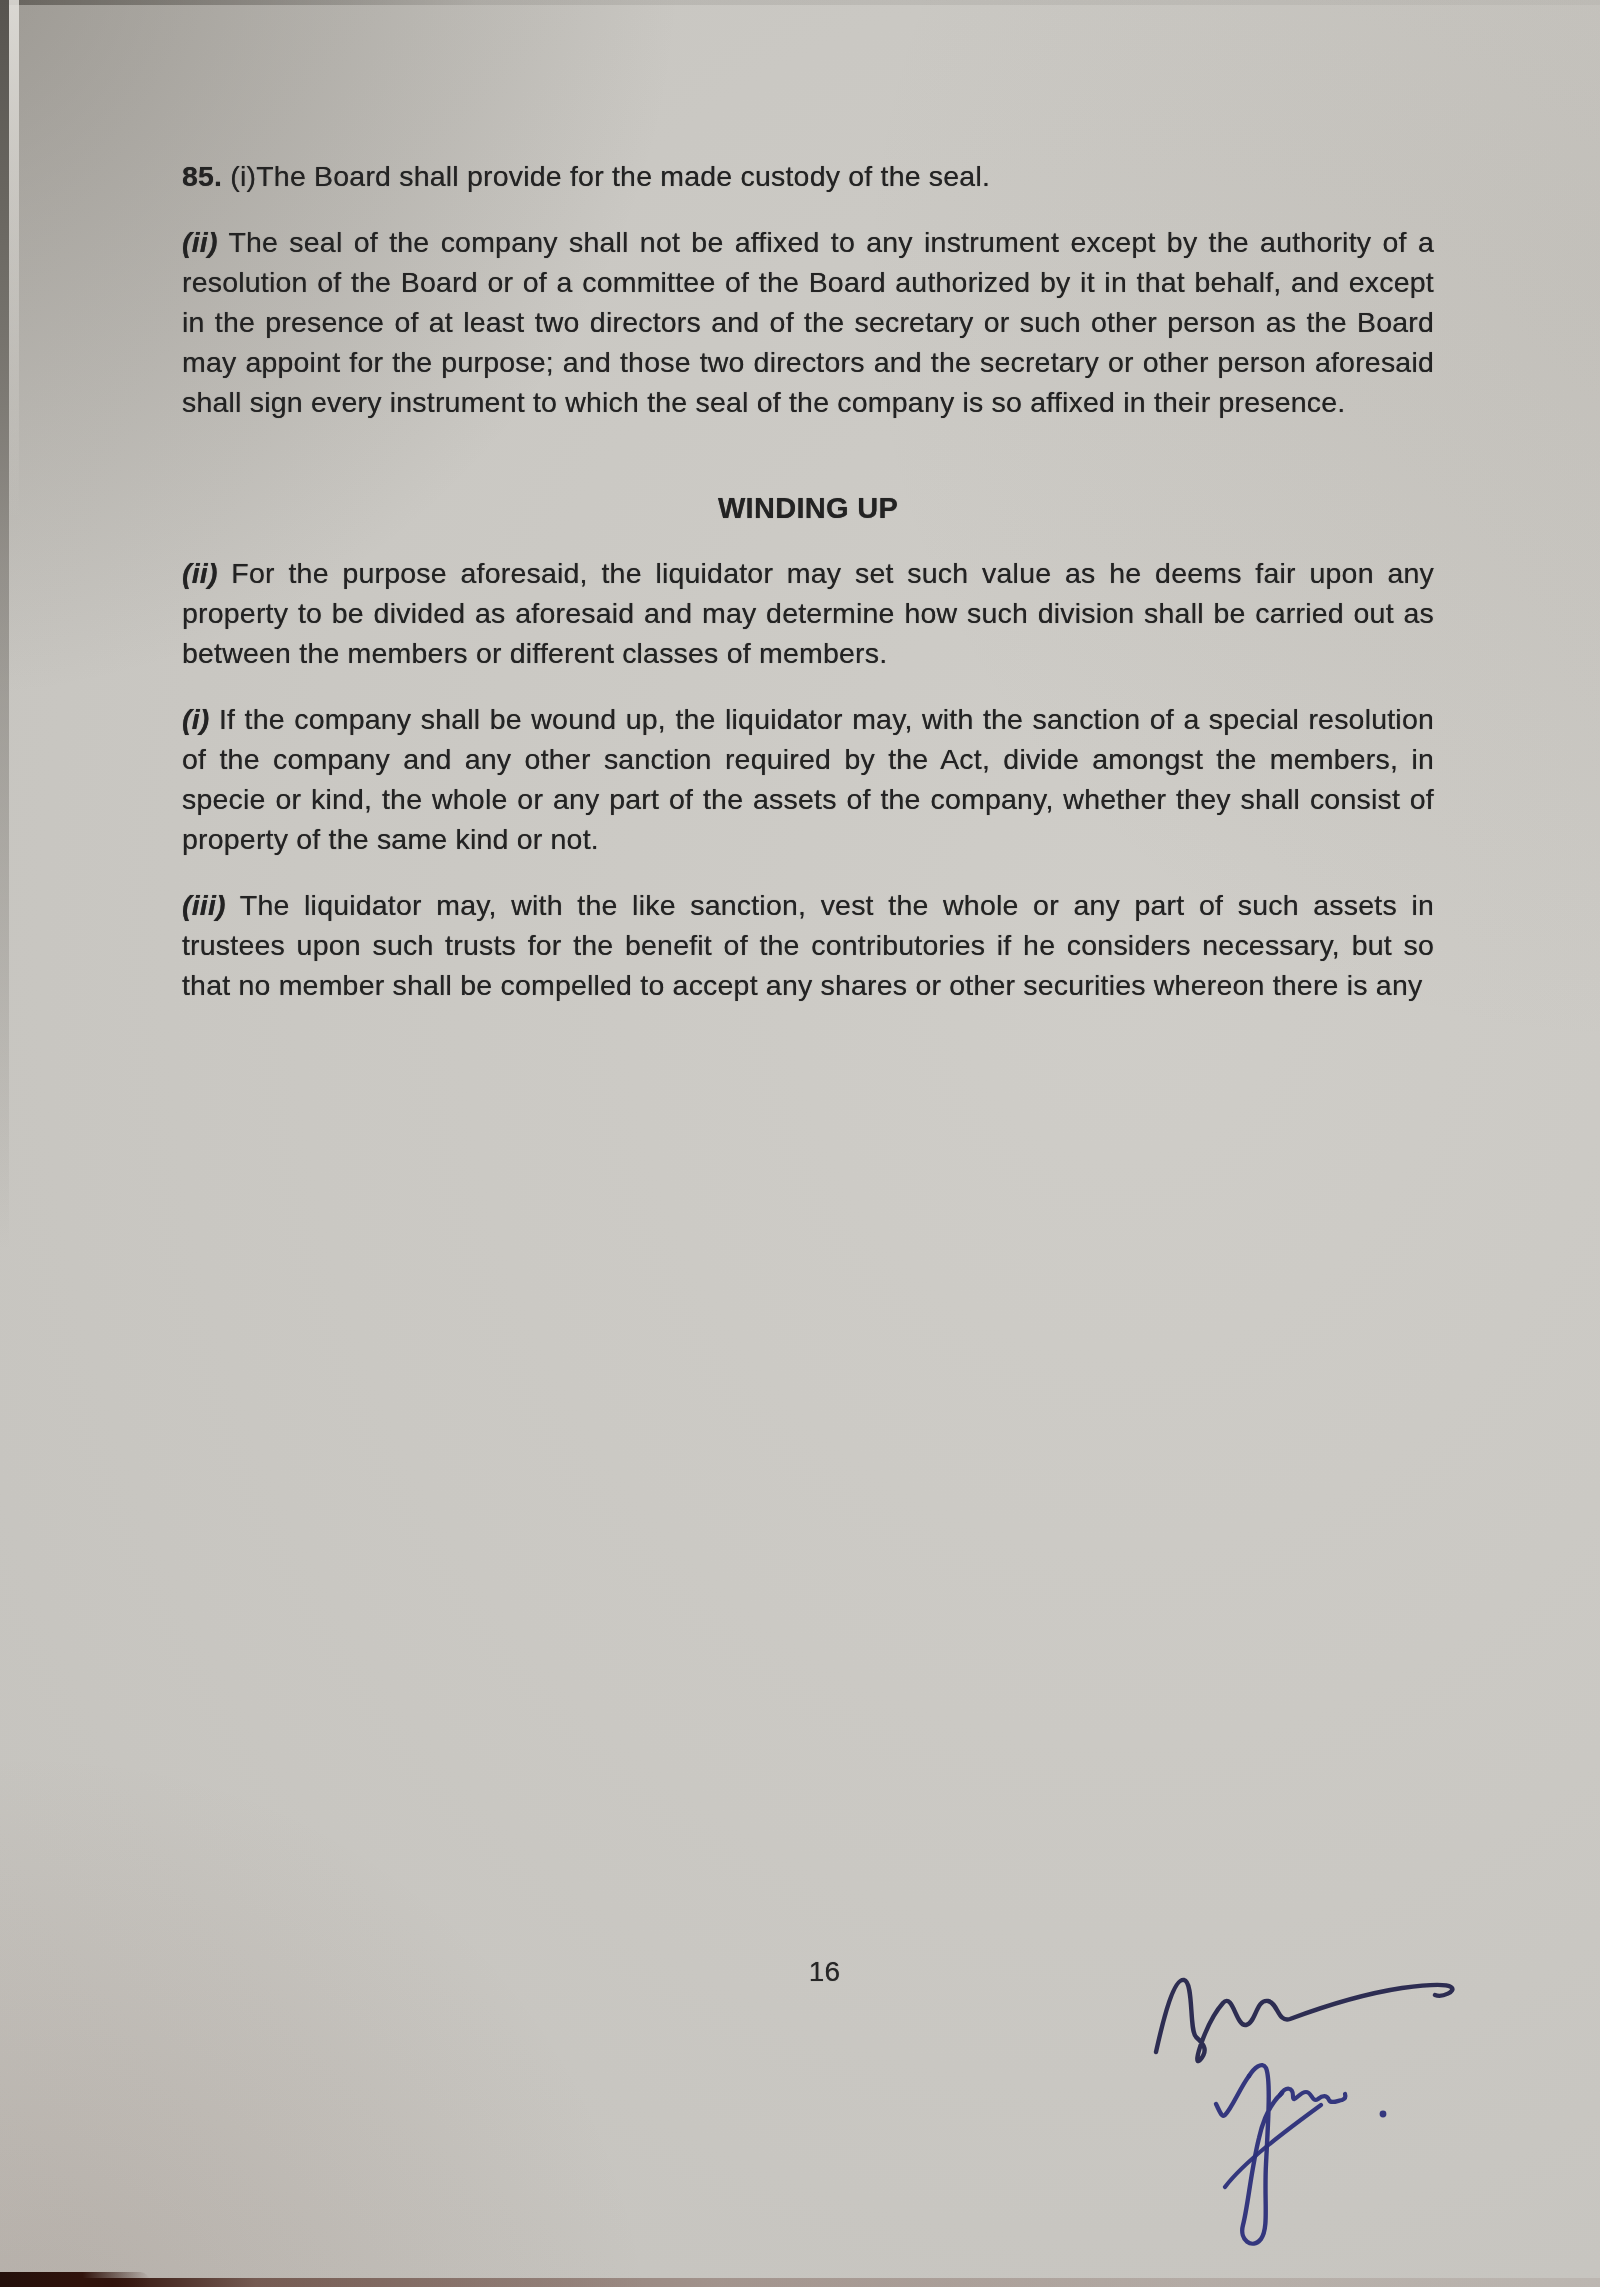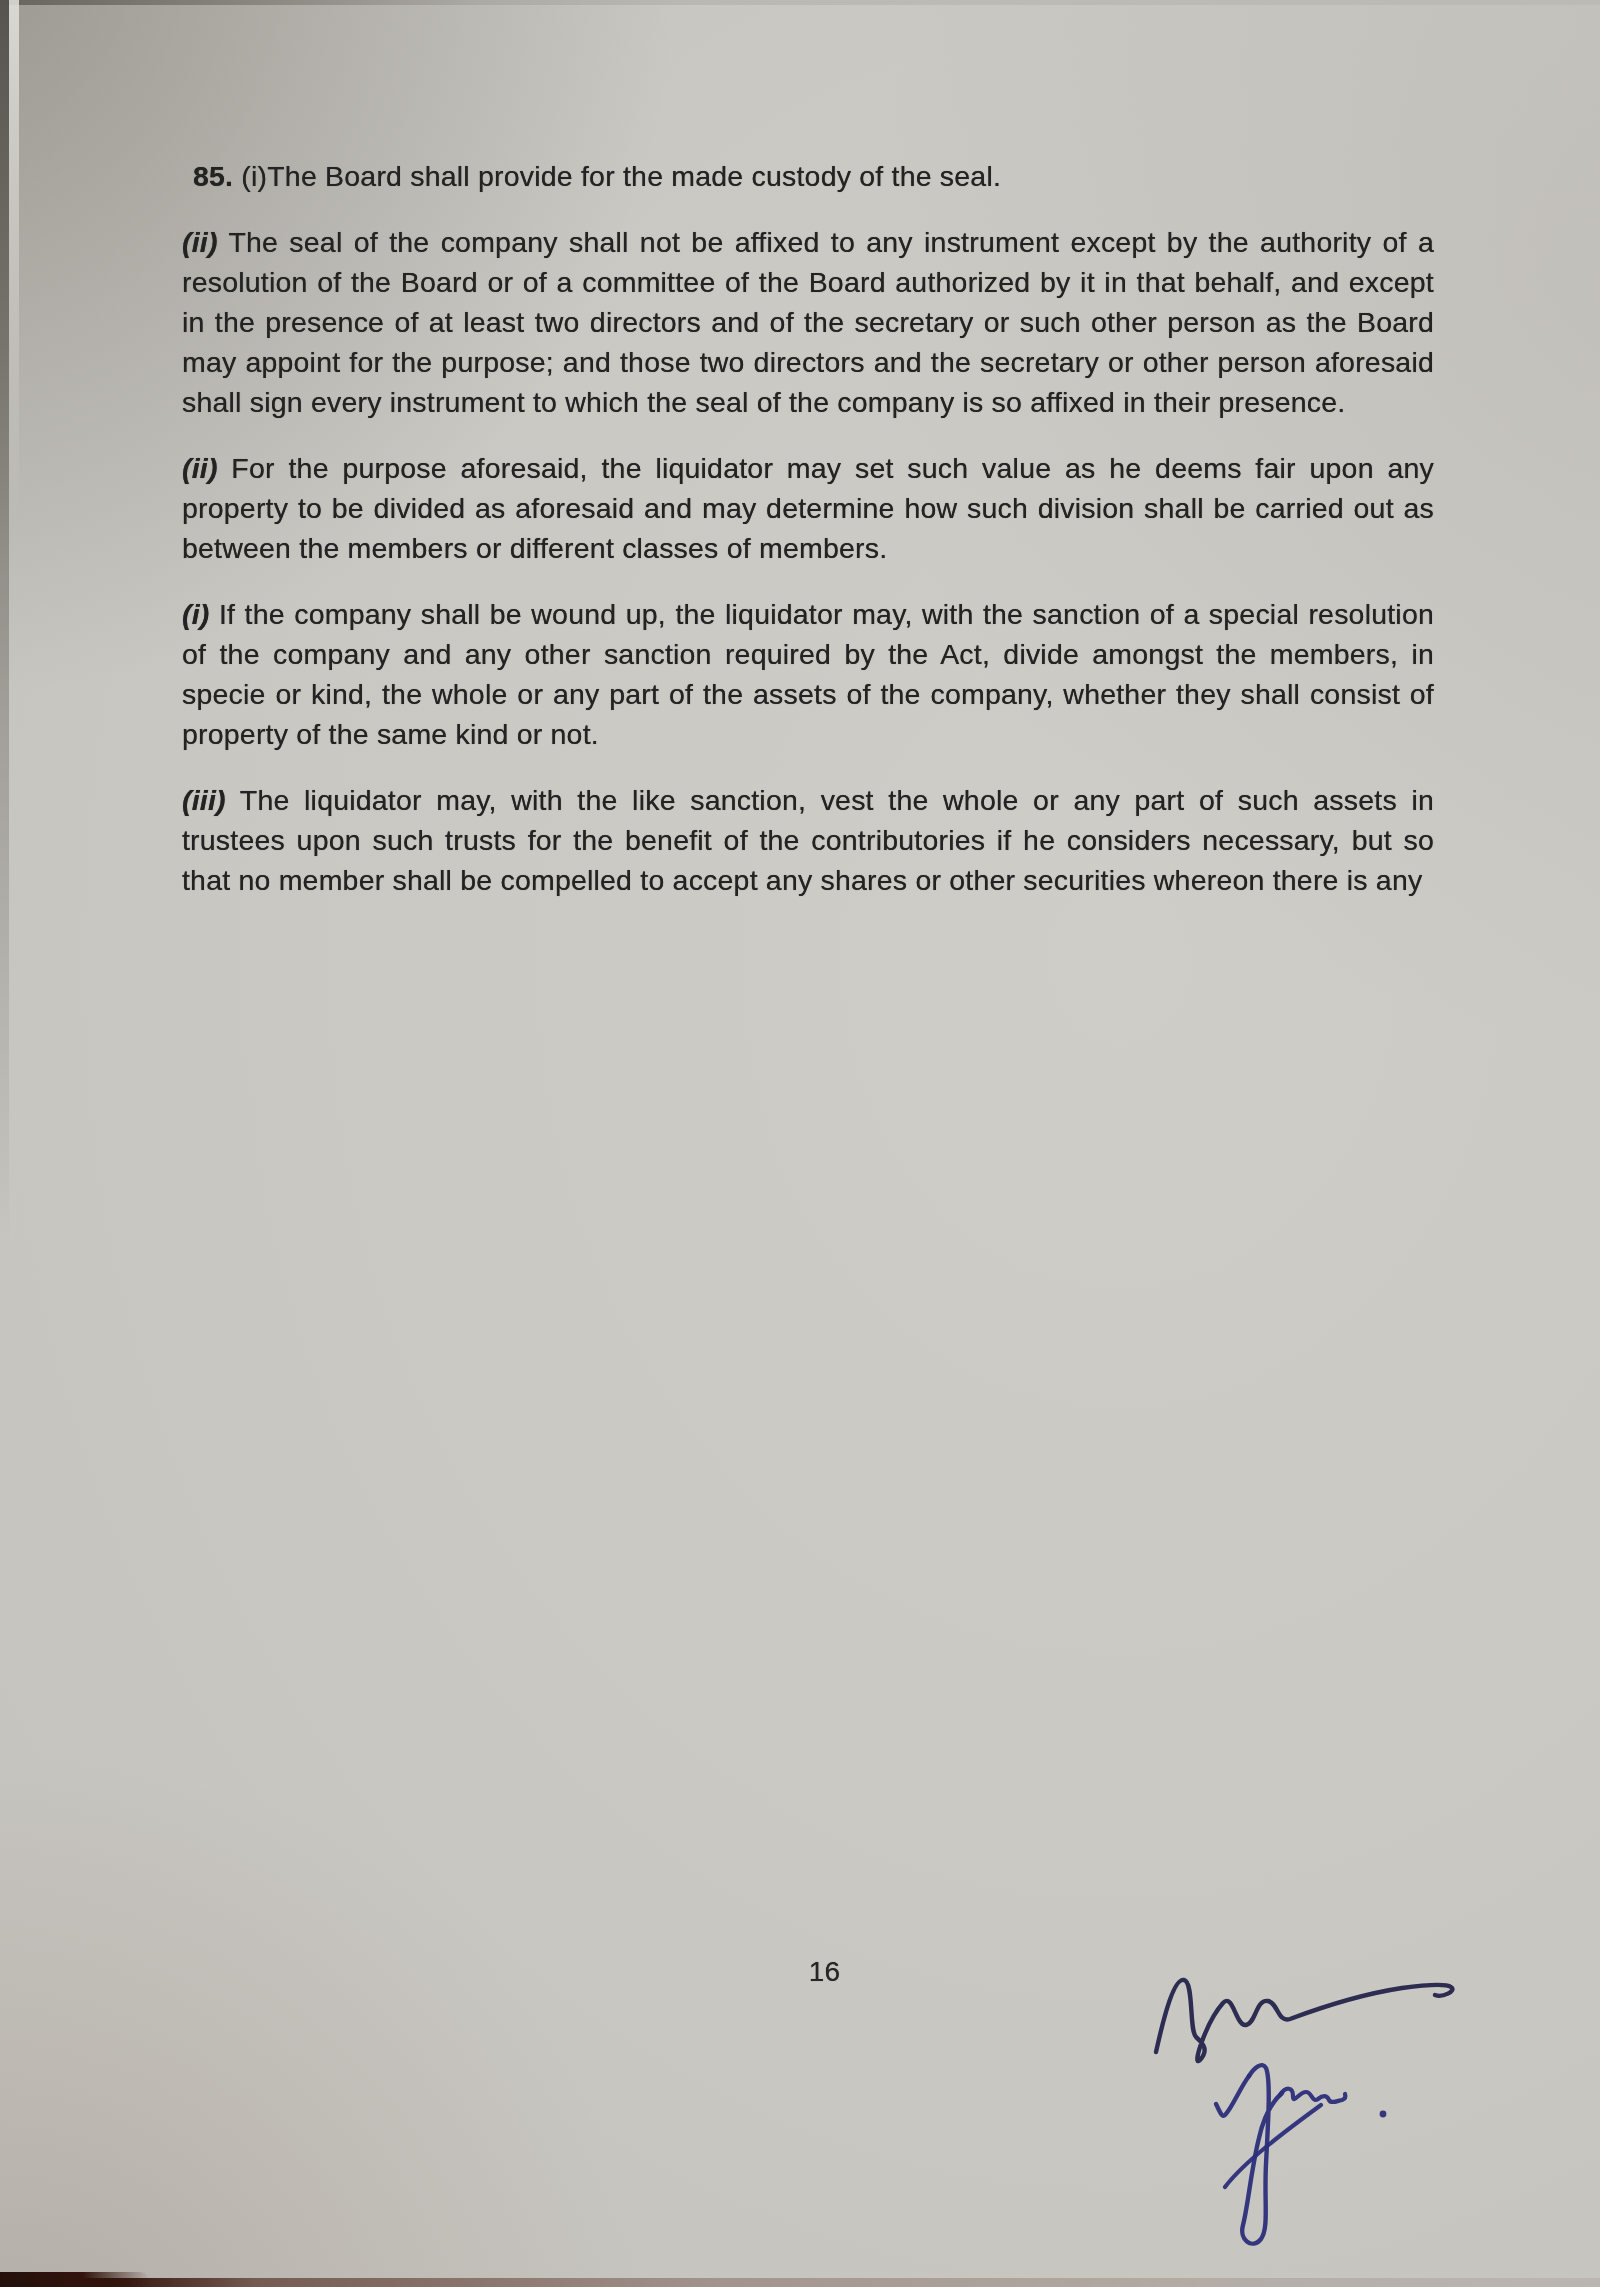--- a/index.html
+++ b/index.html
@@ -49,21 +49,21 @@
     top: 156px;
     width: 1252px;
     font-size: 28.5px;
     line-height: 40px;
     letter-spacing: 0.2px;
     color: #232323;
     text-align: justify;
     text-shadow: 0 0 0.7px rgba(25,25,25,0.75);
   }
   .doc p { margin: 0 0 26px 0; }
-  .doc strong { font-weight: 700; margin-left: 11px; }
+  .doc strong { font-weight: 700; }
   .doc em { font-style: italic; font-weight: bold; }
   .section-heading {
     margin: 66px 0 25px 0;
     font-size: 29px;
     font-weight: 700;
     text-align: center;
     letter-spacing: 0.3px;
   }
   .page-number {
     position: absolute;
@@ -91,20 +91,21 @@
   <div class="edge-top"></div>
   <div class="edge-left"></div>
   <div class="edge-left-light"></div>
 
   <div class="doc">
 
     <p><strong>85.</strong><span> (i)The Board shall provide for the made custody of the seal.</span></p>
 
     <p><em>(ii)</em><span> The seal of the company shall not be affixed to any instrument except by the authority of a resolution of the Board or of a committee of the Board authorized by it in that behalf, and except in the presence of at least two directors and of the secretary or such other person as the Board may appoint for the purpose; and those two directors and the secretary or other person aforesaid shall sign every instrument to which the seal of the company is so affixed in their presence.</span></p>
 
+    <div class="section-heading">WINDING UP</div>
 
 
     <p><em>(ii)</em><span> For the purpose aforesaid, the liquidator may set such value as he deems fair upon any property to be divided as aforesaid and may determine how such division shall be carried out as between the members or different classes of members.</span></p>
 
     <p><em>(i)</em><span> If the company shall be wound up, the liquidator may, with the sanction of a special resolution of the company and any other sanction required by the Act, divide amongst the members, in specie or kind, the whole or any part of the assets of the company, whether they shall consist of property of the same kind or not.</span></p>
 
     <p><em>(iii)</em><span> The liquidator may, with the like sanction, vest the whole or any part of such assets in trustees upon such trusts for the benefit of the contributories if he considers necessary, but so that no member shall be compelled to accept any shares or other securities whereon there is any</span></p>
 
   </div>
 

